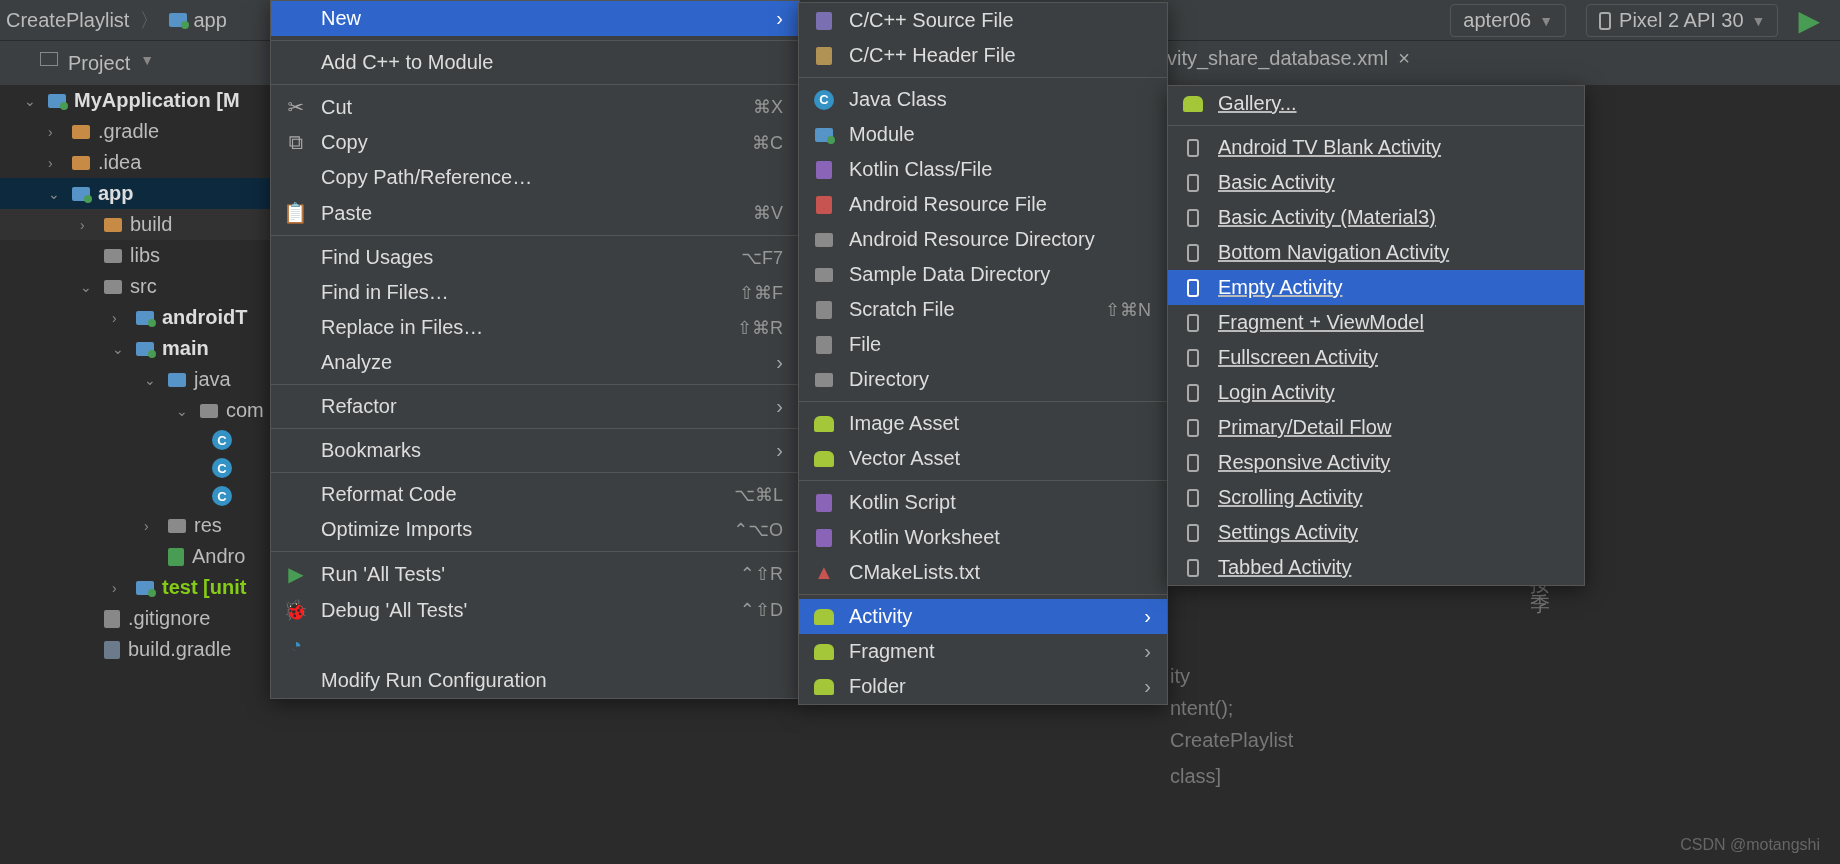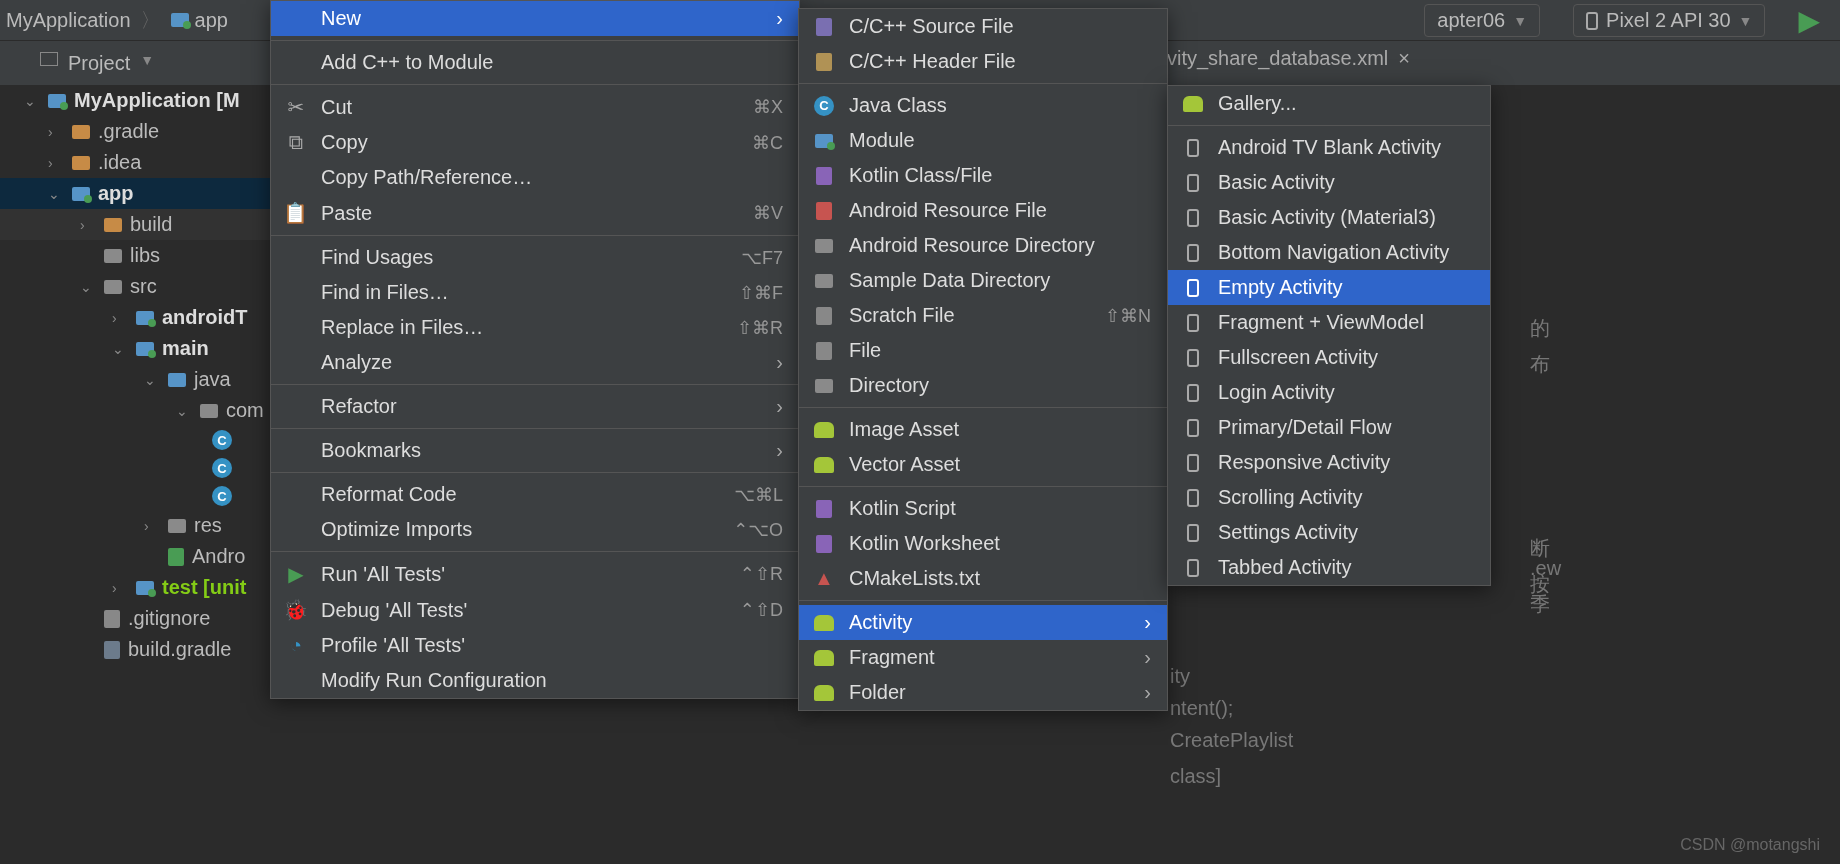--- a/index.html
+++ b/index.html
@@ -4,21 +4,21 @@
 <style>
   * { margin:0; padding:0; box-sizing:border-box; font-family:-apple-system,"Segoe UI",sans-serif; }
   body { background:#2b2b2b; color:#bbb; width:1840px; height:864px; overflow:hidden; font-size:20px; position:relative; }
   .top { height:40px; display:flex; align-items:center; gap:10px; padding-left:6px; background:#3c3f41; }
   .crumb { display:flex; align-items:center; gap:6px; color:#bbb; }
   .fold-icon { width:18px; height:14px; background:#5694c7; display:inline-block; border-radius:2px; position:relative; }
   .fold-icon.dot::after { content:''; position:absolute; right:-2px; bottom:-2px; width:8px; height:8px; border-radius:50%; background:#499c54; }
   .fold-icon.orange { background:#c78b46; }
   .fold-icon.gray { background:#8a8a8a; }
   .sep { color:#666; }
-  .toolbar-right { position:absolute; right:20px; top:4px; display:flex; gap:33px; align-items:center;padding-left:20px; }
+  .toolbar-right { position:absolute; right:20px; top:4px; display:flex; gap:20px; align-items:center;padding-left:20px; }
   .combo { border:1px solid #555; border-radius:4px; padding:4px 12px; display:flex; align-items:center; gap:8px; color:#bbb; }
   .tri { color:#888; font-size:14px; }
   .run-icon { color:#499c54; font-size:28px; }
   .row2 { height:45px; display:flex; align-items:center; background:#3c3f41; border-top:1px solid #2b2b2b; }
   .proj-drop { display:flex; align-items:flex-start; gap:10px; padding-left:40px; }
   .win-icon { width:18px; height:14px; border:1px solid #888; display:inline-block; }
   .tree { position:absolute; top:85px; left:0; width:300px; }
   .tree-item { display:flex; align-items:center; gap:8px; padding:4px 0 4px 24px; white-space:nowrap; }
   .tree-item.sel { background:#4b6eaf22; }
   .tree-item.d1 { padding-left:48px; }
@@ -26,22 +26,22 @@
   .tree-item.d3 { padding-left:112px; }
   .tree-item.d4 { padding-left:144px; }
   .tree-item.d5 { padding-left:176px; }
   .tree-item.d6 { padding-left:212px; }
   .arr { color:#888; font-size:14px; width:16px; display:inline-block; }
   .c-icon { width:20px; height:20px; border-radius:50%; background:#3592c4; color:#fff; font-size:13px; display:inline-flex; align-items:center; justify-content:center; font-weight:bold; }
   .file-icon { width:16px; height:18px; background:#888; display:inline-block; border-radius:2px; }
 
   .menu { position:absolute; background:#3c3f41; border:1px solid #555; box-shadow:0 4px 20px rgba(0,0,0,0.5); }
   .menu1 { top:0; left:270px; width:530px; }
-  .menu2 { top:8px; left:798px; width:370px; }
-  .menu3 { top:85px; left:1167px; width:324px; }
+  .menu2 { top:2px; left:798px; width:370px; }
+  .menu3 { top:85px; left:1167px; width:418px;text-decoration:underline; }
   .mi { display:flex; align-items:center; padding:6px 16px 6px 14px; gap:14px; cursor:default; }
   .mi.sel { background:#2f65ca; color:#fff; }
   .mi-icon { width:22px; display:flex; justify-content:center; color:#aaa; }
   .mi-label { flex:1; color:#ddd; }
   .mi.sel .mi-label { color:#fff; }
   .mi-short { color:#999; font-size:18px; }
   .mi-arrow { color:#aaa; }
   .mi.sel .mi-arrow { color:#fff; }
   .msep { height:1px; background:#555; margin:4px 0; }
   .and-icon { width:20px; height:16px; background:#a4c639; border-radius:6px 6px 2px 2px; position:relative; }
@@ -50,21 +50,21 @@
   .tab { position:absolute; top:47px; left:1167px; display:flex; align-items:center; gap:10px; color:#aaa; }
 
   .code-bg { position:absolute; top:90px; left:1170px; color:#777; font-family:monospace; font-size:20px; line-height:1.8; }
   .watermark { position:absolute; right:20px; bottom:10px; color:#666; font-size:16px;margin-left:28px; }
 </style>
 </head>
 <body>
 
 <div class="top">
   <span class="crumb">
-      <span>MyApplication</span>
+      <span>CreatePlaylist</span>
     </span>
   <span class="sep">〉</span>
   <span class="crumb">
       <span class="fold-icon dot"></span>
       <span>app</span>
     </span>
 </div>
 <div class="toolbar-right">
   <div class="combo">
       <span>apter06</span>
@@ -273,21 +273,20 @@
       <span class="mi-label">Run 'All Tests'</span>
       <span class="mi-short">⌃⇧R</span>
     </div>
   <div class="mi">
       <span class="mi-icon" style="color:#499c54">🐞</span>
       <span class="mi-label">Debug 'All Tests'</span>
       <span class="mi-short">⌃⇧D</span>
     </div>
   <div class="mi">
       <span class="mi-icon" style="color:#3592c4">◔</span>
-      <span class="mi-label">Profile 'All Tests'</span>
     </div>
   <div class="mi">
       <span class="mi-icon"></span>
       <span class="mi-label">Modify Run Configuration</span>
     </div>
 </div>
 
 <div class="menu menu2">
   <div class="mi">
       <span class="mi-icon">

